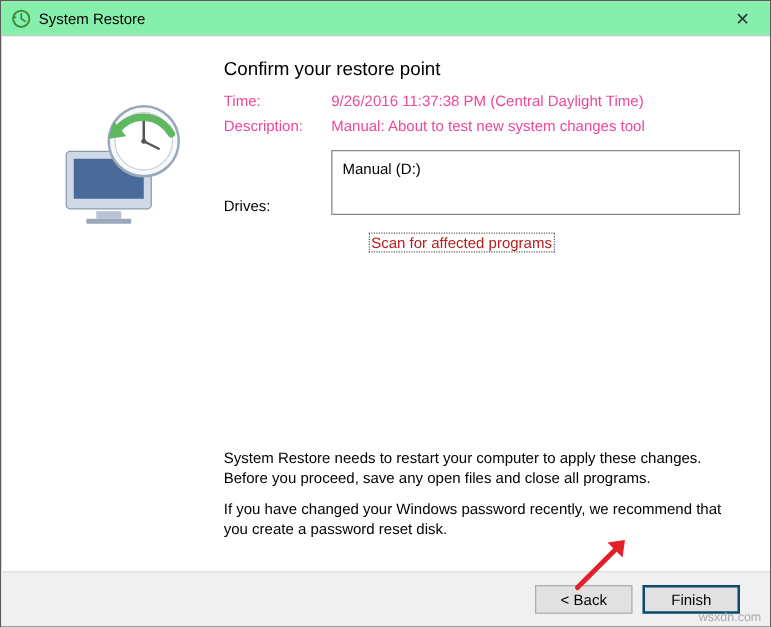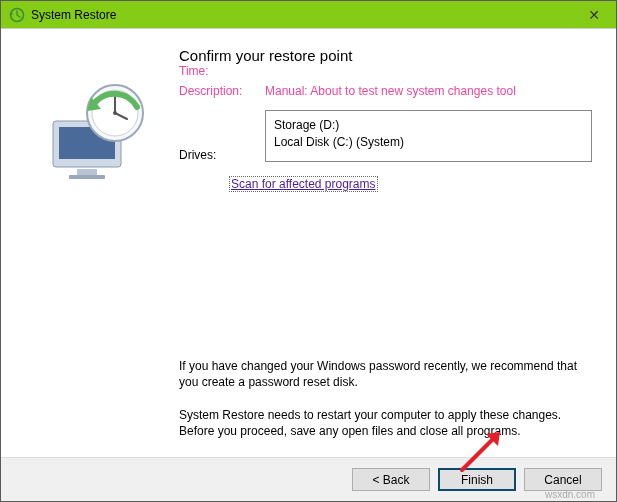--- a/index.html
+++ b/index.html
@@ -16,21 +16,21 @@
     .window {
       width: 617px;
       height: 502px;
       border: 1px solid #5a5a5a;
       background: #fff;
       display: flex;
       flex-direction: column;
     }
     .title-bar {
       height: 28px;
-      background: #84cc16;
+      background: #86efac;
       border-bottom: 1px solid #ccc;
       display: flex;
       align-items: center;
       padding: 0 2px 0 8px;
       gap: 6px;
     }
     .title-icon svg { display: block; }
     .title-text { flex: 1; font-size: 12px; color: #000; }
     .close-btn {
       width: 40px;
@@ -58,20 +58,21 @@
       align-items: flex-start;
     }
     .right-col {
       flex: 1;
       display: flex;
       flex-direction: column;
     }
     .heading {
       font-size: 15px;
       color: #000;
+      margin-bottom: 10px;
       font-weight: normal;
     }
     .subtext {
       font-size: 12px;
       color: #000;
       line-height: 1.35;
       margin-bottom: 26px;
     }
     .field-row {
       display: flex;
@@ -83,44 +84,43 @@
     .field-val { flex: 1; }
     .drives-box {
       border: 1px solid #888;
       padding: 6px 8px;
       min-height: 52px;
       font-size: 12px;
       line-height: 1.4;
     }
     .drives-row { display: flex; margin-top: 6px; align-items: flex-end; }
     .scan-link {
-      color: #4c1d95;
-      text-decoration: underline;
+      color: #b91c1c;
       font-size: 12px;
       margin-top: 14px;
-      margin-left: 50px;
+      margin-left: 116px;
       cursor: pointer;
       border: 1px dotted #666;
       padding: 0px 1px;
       display: inline-block;
       width: fit-content;
     }
     .lower-text {
       font-size: 12px;
       color: #000;
       line-height: 1.35;
     }
     .button-bar {
       height: 44px;
       background: #f0f0f0;
       border-top: 1px solid #ddd;
       display: flex;
       justify-content: flex-end;
       align-items: center;
-      padding: 0 14px;
+      padding: 0 24px;
       gap: 8px;
       position: relative;
     }
     .btn {
       min-width: 78px;
       height: 23px;
       border: 1px solid #adadad;
       background: #e1e1e1;
       font-size: 12px;
       font-family: inherit;
@@ -133,21 +133,21 @@
     }
     .arrow {
       position: absolute;
       bottom: 22px;
       right: 110px;
       pointer-events: none;
     }
     .watermark {
       position: absolute;
       bottom: 2px;
-      right: 22px;
+      right: 8px;
       font-size: 10px;
       color: #aaa;
       font-family: Arial, sans-serif;
     }
   </style>
 </head>
 <body>
 
 <div class="window">
 
@@ -185,49 +185,48 @@
           <path d="M 52 26 L 48 40 L 62 38 Z" fill="#5fb85f"></path>
         </svg>
       </span>
     </div>
 
     <div class="right-col">
       <div class="heading">Confirm your restore point</div>
 
       <div class="field-row">
         <div class="field-label">Time:</div>
+        <div class="field-val">9/26/2016 11:37:38 PM (Central Daylight Time)</div>
       </div>
       <div class="field-row">
         <div class="field-label">Description:</div>
         <div class="field-val">Manual: About to test new system changes tool</div>
       </div>
 
       <div class="drives-row">
         <div class="field-label">Drives:</div>
         <div class="field-val">
           <div class="drives-box">
-            <div>Storage (D:)</div>
-            <div>Local Disk (C:) (System)</div>
+            <div>Manual (D:)</div>
           </div>
         </div>
       </div>
 
       <a class="scan-link">Scan for affected programs</a>
 
       <div style="flex:1"></div>
 
+      <div class="lower-text" style="margin-bottom:8px">System Restore needs to restart your computer to apply these changes. Before you proceed, save any open files and close all programs.</div>
       <div class="lower-text" style="margin-bottom:16px">If you have changed your Windows password recently, we recommend that you create a password reset disk.</div>
-      <div class="lower-text" style="margin-bottom:8px">System Restore needs to restart your computer to apply these changes. Before you proceed, save any open files and close all programs.</div>
     </div>
   </div>
 
   <div class="button-bar">
     <button class="btn">&lt; Back</button>
     <button class="btn default">Finish</button>
-    <button class="btn">Cancel</button>
 
     <span class="arrow">
       <svg width="50" height="50" viewBox="0 0 50 50">
         <line x1="6" y1="44" x2="36" y2="14" stroke="#e3202a" stroke-width="4" stroke-linecap="round"></line>
         <path d="M30 8 L44 6 L42 20 Z" fill="#e3202a"></path>
       </svg>
     </span>
   </div>
 
 </div>

